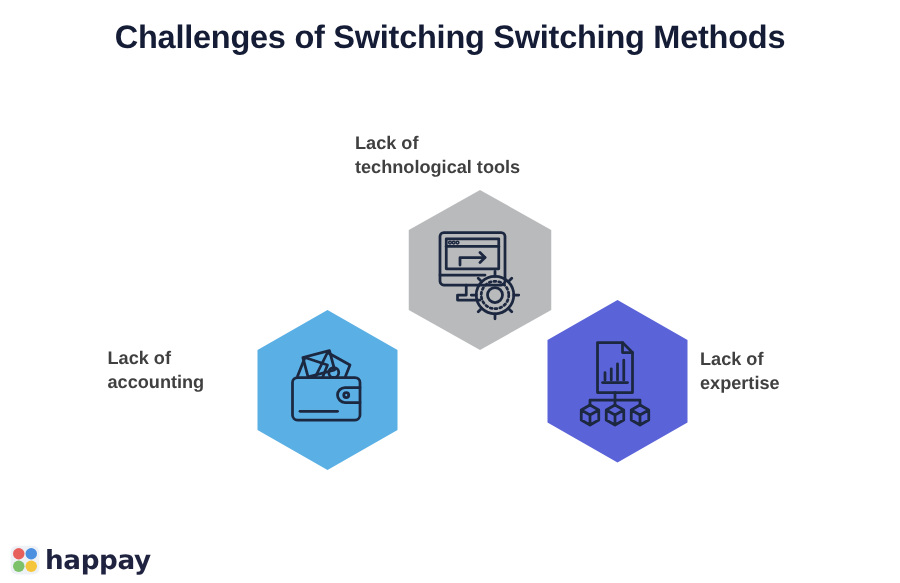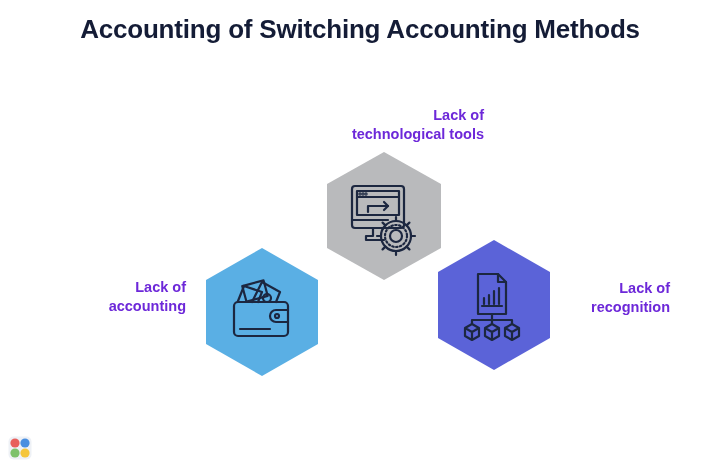--- a/index.html
+++ b/index.html
@@ -1,28 +1,28 @@
 <!DOCTYPE html>
 <html><head>
 <meta charset="utf-8">
 <style>
   html, body { margin:0; padding:0; }
   body { width:720px; height:466px; background:#ffffff; position:relative; overflow:hidden;
          font-family:"Liberation Sans", "DejaVu Sans", sans-serif; color:#141c33; }
   .title { position:absolute; left:0; top:14px; width:720px; text-align:center;
            font-size:26px; font-weight:bold; color:#141c36; letter-spacing:-0.2px; }
-  .label { position:absolute; font-size:14.5px; font-weight:bold; color:#6d28d9; line-height:19px; text-align:right; }
+  .label { position:absolute; font-size:14.5px; font-weight:bold; color:#404040; line-height:19px; text-align:left; }
   .hex { position:absolute; }
   .logo { position:absolute; left:8px; top:436px; display:flex; align-items:center; gap:4px; }
   .logo-text { font-size:21px; font-weight:bold; color:#1f2340; letter-spacing:-0.3px; font-family:"DejaVu Sans", sans-serif; }
 </style>
 </head>
 <body>
 
-<div class="title">Accounting of Switching Accounting Methods</div>
+<div class="title">Challenges of Switching Switching Methods</div>
 
 <div class="label" style="left:284px; top:106px; width:200px;">
   <div>Lack of</div>
   <div>technological tools</div>
 </div>
 <svg class="hex" style="left:318px; top:150px;" width="132" height="132" viewBox="0 0 132 132">
   <polygon points="66,2 123,34 123,98 66,130 9,98 9,34" fill="#b9babc"></polygon>
   <g fill="none" stroke="#1c2740" stroke-width="2.2" stroke-linejoin="round" stroke-linecap="round">
     <rect x="34" y="36" width="52" height="42" rx="3"></rect>
     <line x1="34" y1="70" x2="70" y2="70"></line>
@@ -54,21 +54,21 @@
     <circle cx="71" cy="52" r="4"></circle>
     <rect x="38" y="56" width="54" height="34" rx="4"></rect>
     <line x1="44" y1="83" x2="74" y2="83"></line>
     <path d="M92 64 H80 a6 6 0 0 0 0 12 H92"></path>
     <circle cx="81" cy="70" r="2"></circle>
   </g>
 </svg>
 
 <div class="label" style="left:560px; top:279px; width:110px;">
   <div>Lack of</div>
-  <div>recognition</div>
+  <div>expertise</div>
 </div>
 <svg class="hex" style="left:432px; top:238px;" width="132" height="134" viewBox="0 0 132 134">
   <polygon points="62,2 118,34 118,100 62,132 6,100 6,34" fill="#5b63d8"></polygon>
   <g fill="none" stroke="#1c2740" stroke-width="2.2" stroke-linejoin="round" stroke-linecap="round">
     <path d="M46 36 H66 L74 44 V76 H46 Z"></path>
     <path d="M66 36 V44 H74"></path>
     <path d="M52 66 V60 M57 66 V57 M62 66 V53 M67 66 V50"></path>
     <line x1="50" y1="68" x2="70" y2="68"></line>
     <path d="M60 76 V82 M40 82 H80 M40 82 V86 M60 82 V86 M80 82 V86"></path>
     <path d="M40 86 l7 4 v8 l-7 4 l-7 -4 v-8 z M33 90 l7 4 l7 -4 M40 94 v8"></path>
@@ -78,13 +78,14 @@
 </svg>
 
 <div class="logo">
   <svg width="24" height="24" viewBox="0 0 24 24">
     <rect x="0.5" y="0.5" width="23" height="23" rx="5" fill="#eef1f6"></rect>
     <circle cx="7" cy="7" r="4.6" fill="#e8605c"></circle>
     <circle cx="17" cy="7" r="4.6" fill="#4a8fe0"></circle>
     <circle cx="7" cy="17" r="4.6" fill="#7dc26b"></circle>
     <circle cx="17" cy="17" r="4.6" fill="#f5c63c"></circle>
   </svg>
+  <span class="logo-text">happay</span>
 </div>
 
 </body></html>

